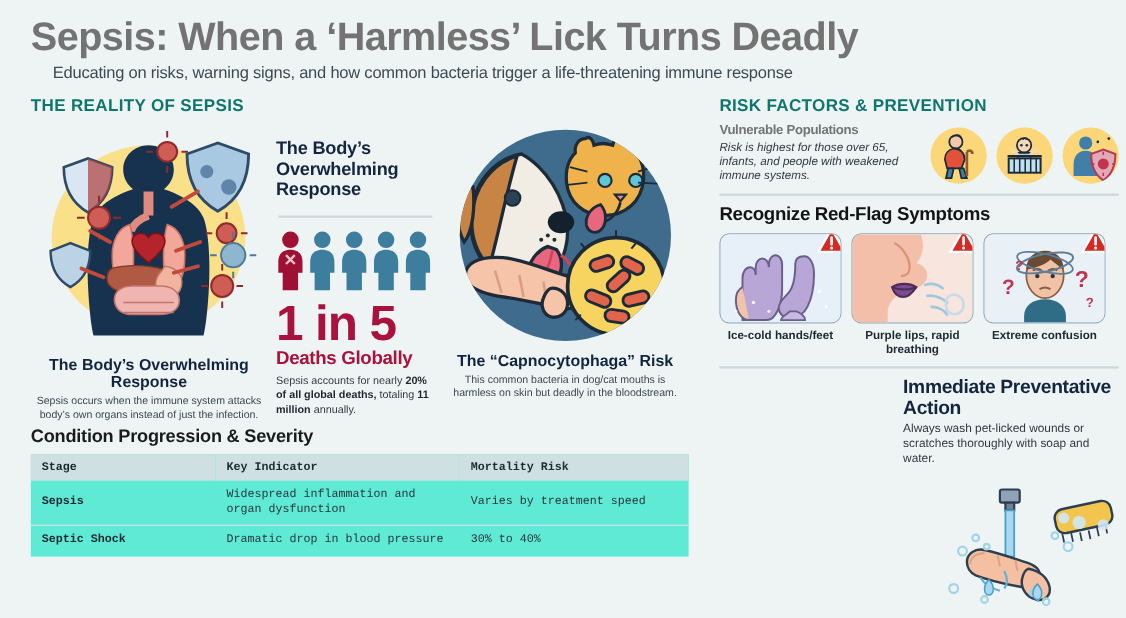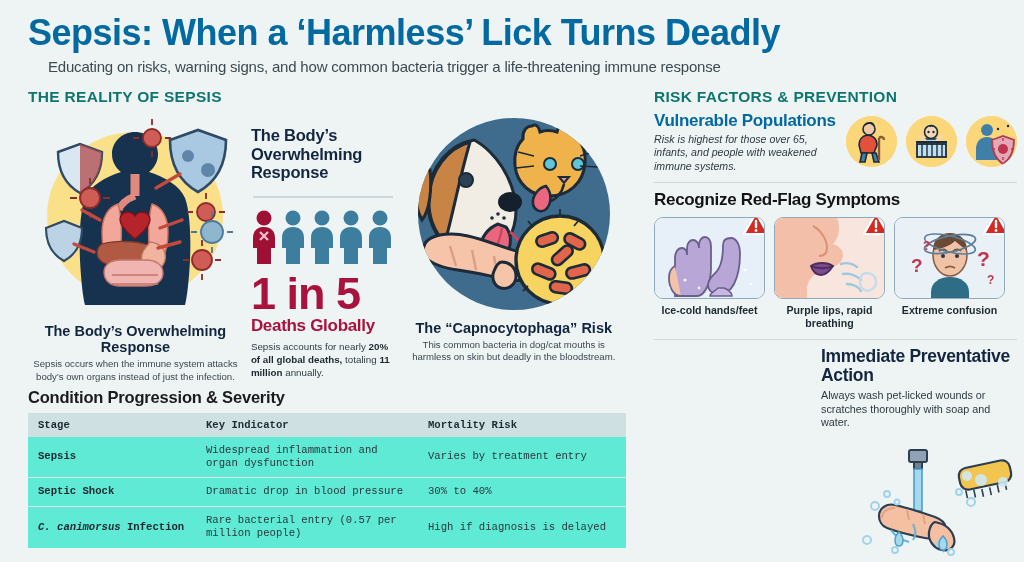--- a/index.html
+++ b/index.html
@@ -9,21 +9,21 @@
     font-family: "Liberation Sans", sans-serif;
     overflow: hidden;
   }
   #page {
     position: relative; width: 1024px; height: 562px;
     background: #eef4f4; padding: 14px 22px 0 28px;
   }
 
   
   .title {
-    font-size: 36px; font-weight: bold; color: #0369a1;
+    font-size: 36px; font-weight: bold; color: #737373;
     letter-spacing: -0.5px; line-height: 1.05; white-space: nowrap;
   }
   .subtitle {
     font-size: 15px; color: #3c4a52; margin-top: 6px;
     letter-spacing: -0.2px; white-space: nowrap; margin-left: 20px;
   }
 
   
   .cols { display: flex; margin-top: 13px; height: 455px; }
   .col-left { width: 612px; position: relative; padding-right: 16px; }
@@ -83,21 +83,21 @@
   tbody tr:last-child td { border-bottom: none; }
   td.c0 { width: 168px; font-weight: bold; color: #1b2730; }
   td.c1 { width: 222px; }
   td.c2 { width: 208px; }
   .ital { font-style: italic; }
 
   
   .vuln { display: flex; align-items: flex-start; gap: 6px; margin-top: 1px; }
   .vuln-txt { width: 186px; }
   .vuln-title {
-    font-size: 17px; font-weight: bold; color: #0369a1; line-height: 1.08;
+    font-size: 12px; font-weight: bold; color: #737373; line-height: 1.08;
     letter-spacing: -0.3px;
   }
   .vuln-note { font-size: 10.6px; color: #2d3941; line-height: 1.25; margin-top: 3px; font-style: italic; }
   .vuln-icons { display: flex; gap: 9px; padding-top: 4px; }
   .circ {
     width: 51px; height: 51px; border-radius: 50%;
     background: #fbd77a; display: block;
   }
   .rdiv { height: 1.5px; background: #ccd8da; margin: 9px 0 7px 0; }
 
@@ -290,31 +290,26 @@
             <tr>
               <td class="c0">Stage</td>
               <td class="c1">Key Indicator</td>
               <td class="c2">Mortality Risk</td>
             </tr>
           </thead>
           <tbody>
             <tr>
               <td class="c0">Sepsis</td>
               <td class="c1">Widespread inflammation and organ dysfunction</td>
-              <td class="c2">Varies by treatment entry</td>
+              <td class="c2">Varies by treatment speed</td>
             </tr>
             <tr>
               <td class="c0">Septic Shock</td>
               <td class="c1">Dramatic drop in blood pressure</td>
               <td class="c2">30% to 40%</td>
-            </tr>
-            <tr>
-              <td class="c0"><span class="ital">C. canimorsus</span><span> Infection</span></td>
-              <td class="c1">Rare bacterial entry (0.57 per million people)</td>
-              <td class="c2">High if diagnosis is delayed</td>
             </tr>
           </tbody>
         </table>
       </div>
 
     </div>
 
     <div class="vdiv"></div>
 
     <div class="col-right">

